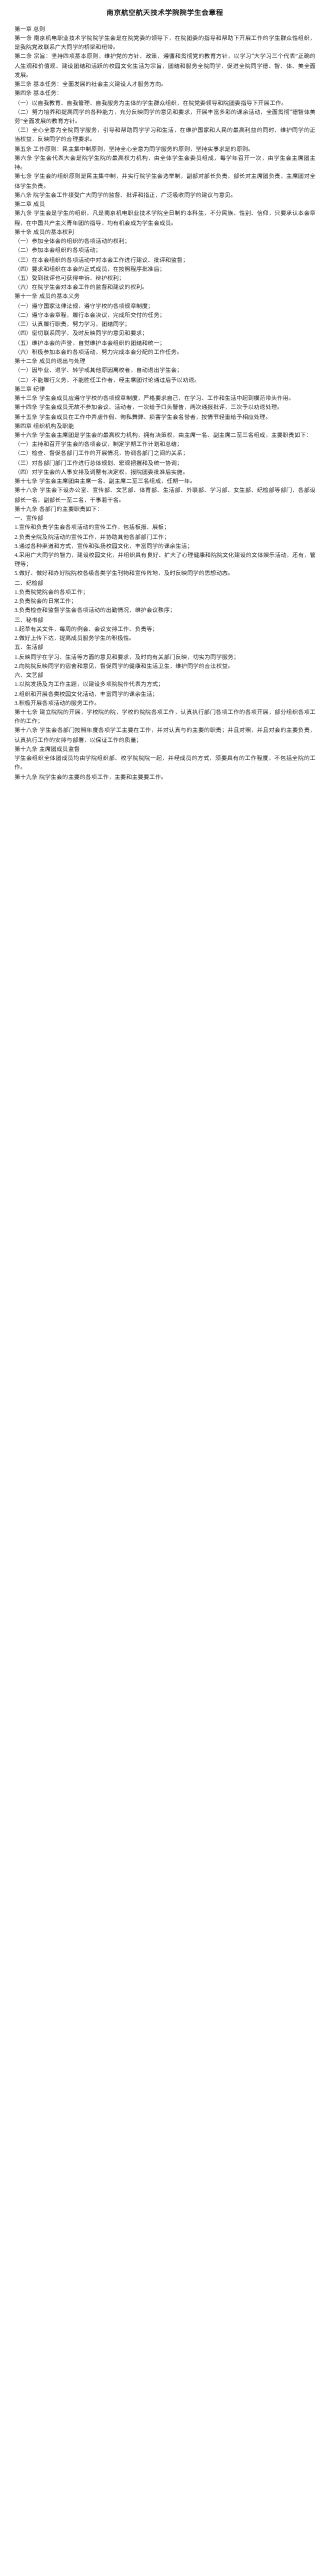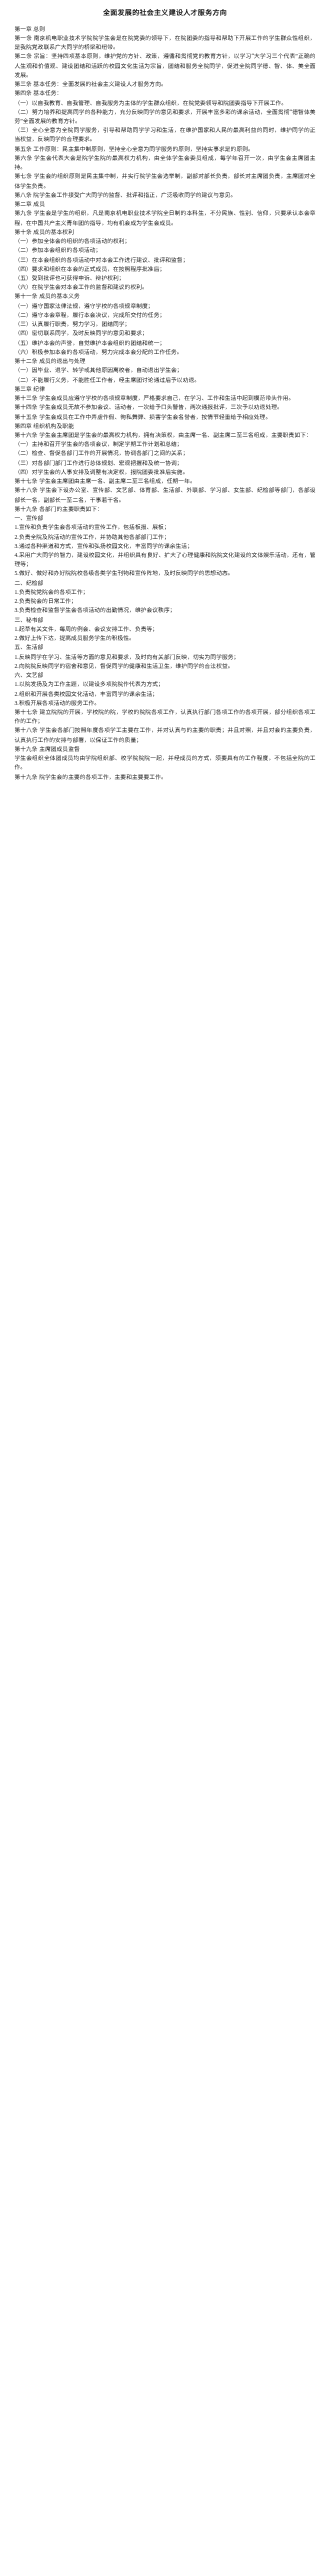--- a/index.html
+++ b/index.html
@@ -39,21 +39,21 @@
     font-size: 5.7px;
     line-height: 1.62;
     margin: 0;
     letter-spacing: 0.02em;
   }
 </style>
 </head>
 <body>
 
 <div class="page">
-  <div class="doc-title">全面发展的社会主义建设人才服务方向</div>
+  <div class="doc-title">南京航空航天技术学院院学生会章程</div>
   <div id="body-content">
       <div class="chapter">第一章  总则</div>
       <div class="p">第一条  南京机电职业技术学院院学生会是在院党委的领导下，在院团委的指导和帮助下开展工作的学生群众性组织，是我院党政联系广大同学的桥梁和纽带。</div>
       <div class="p">第二条  宗旨：坚持四项基本原则，维护党的方针、政策，遵循和贯彻党的教育方针，以学习“大学习三个代表”正确的人生观和价值观、建设团结和活跃的校园文化生活为宗旨，团结和服务全院同学，促进全院同学德、智、体、美全面发展。</div>
       <div class="p">第三条  基本任务：全面发展的社会主义建设人才服务方向。</div>
       <div class="p">第四条  基本任务：</div>
       <div class="p">（一）以自我教育、自我管理、自我服务为主体的学生群众组织，在院党委领导和院团委指导下开展工作。</div>
       <div class="p">（二）努力培养和提高同学的各种能力，充分反映同学的意见和要求，开展丰富多彩的课余活动，全面贯彻“德智体美劳”全面发展的教育方针。</div>
       <div class="p">（三）全心全意为全院同学服务，引导和帮助同学学习和生活，在维护国家和人民的最高利益的同时，维护同学的正当权益，反映同学的合理要求。</div>
       <div class="p">第五条  工作原则：民主集中制原则，坚持全心全意为同学服务的原则，坚持实事求是的原则。</div>

